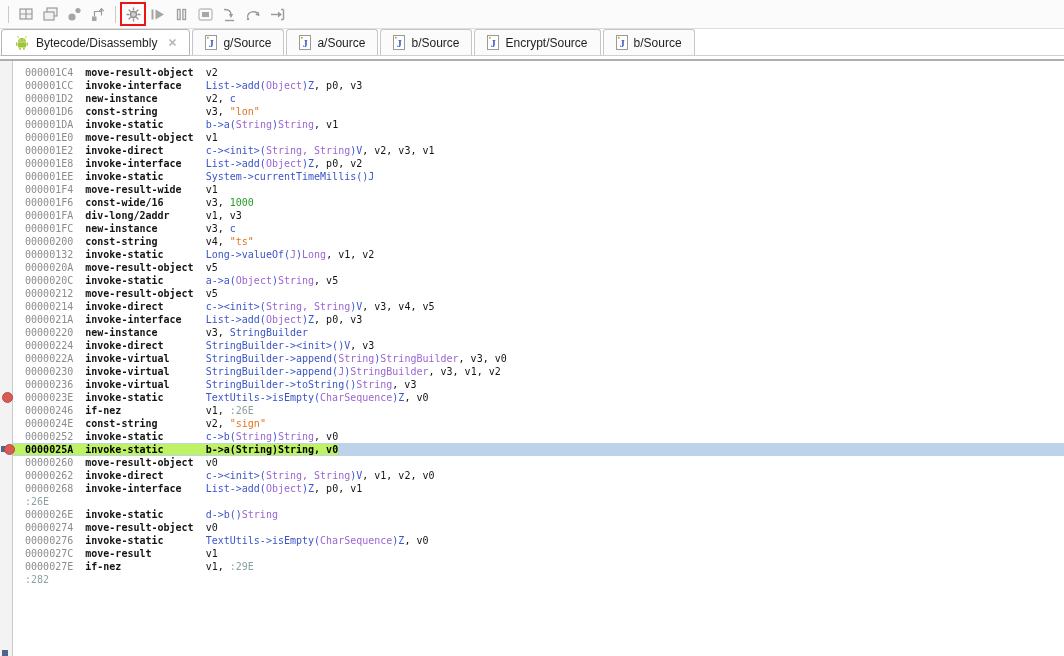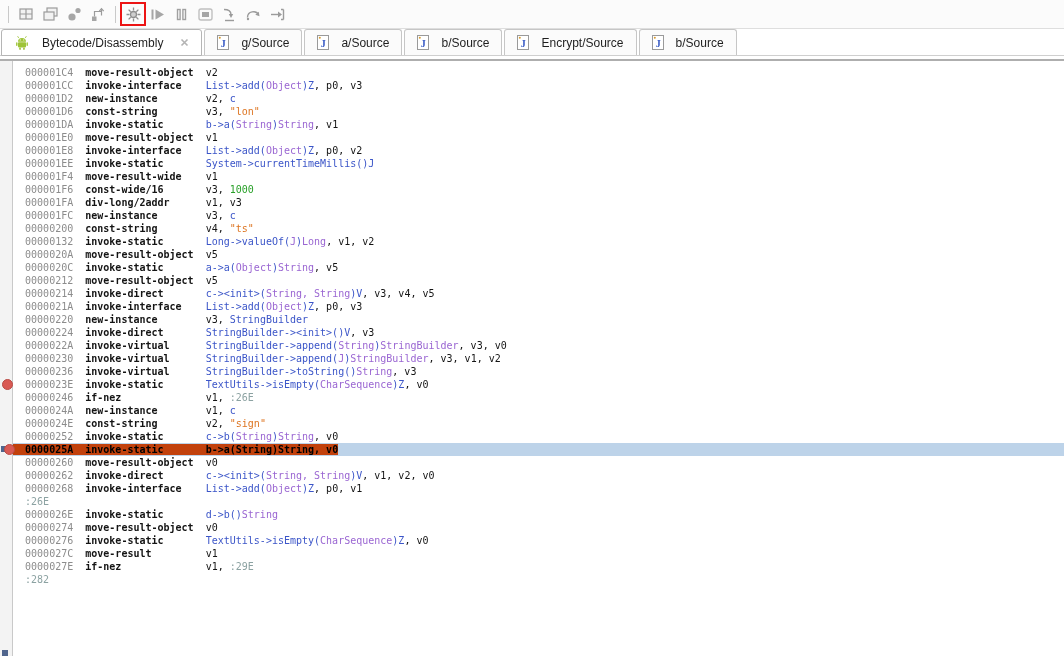--- a/index.html
+++ b/index.html
@@ -12,21 +12,21 @@
   .tbsep{width:1px;height:17px;background:#c9c9c9;margin:0 5px;flex:0 0 auto;}
   .tbicon{width:18px;height:18px;margin:0 3px;display:flex;align-items:center;
           justify-content:center;position:relative;flex:0 0 auto;}
   .tbicon svg{display:block}
   .anno{position:absolute;left:-4px;top:-3px;right:-4px;bottom:-3px;
         border:2px solid #ec1414;pointer-events:none;}
 
   
   .tabstrip{height:26px;display:flex;align-items:stretch;background:#fff;
             border-bottom:1px solid #cfcfcf;padding-left:1px;position:relative;}
-  .tab{display:flex;align-items:center;gap:12px;padding:0 12px;font-size:12px;
+  .tab{display:flex;align-items:center;gap:6px;padding:0 12px;font-size:12px;
        color:#1e1e1e;border:1px solid #c6c6c6;border-bottom:none;
        border-radius:3px 3px 0 0;margin-right:2px;background:#fbfbfb;
        position:relative;white-space:nowrap;}
   .tab.active{background:#fff;z-index:3;margin-bottom:-1px;
               border-bottom:1px solid #fff;border-color:#b5b5b5;}
   .tab-close{margin-left:5px;display:flex;align-items:center;}
   .editor-top{height:3px;background:#fff;border-bottom:2px solid #aeaeae;}
 
   
   .content{position:relative;height:595px;background:#fff;overflow:hidden;}
@@ -38,21 +38,21 @@
   .line{display:inline;}
   .addr{color:#8c8c8c}
   .mn{color:#141414;font-weight:bold}
   .tok-pl{color:#141414}
   .tok-id{color:#3b55c8}
   .tok-ty{color:#9a66d2}
   .tok-str{color:#dd7420}
   .tok-num{color:#28a028}
   .tok-lbl{color:#8ca2a2}
   .row.sel{background:#bdd3e9;}
-  .row.sel .line{background:#c2410c;text-align:center;}
+  .row.sel .line{background:#bef264;text-align:center;}
   .row.sel .line span{color:#000;font-weight:bold;}
   .bp-dot{position:absolute;left:-11px;top:1px;width:9px;height:9px;border-radius:50%;
           background:#d95a54;border:1px solid #b94b45;}
   .row.sel .bp-dot{left:-9px;}
   .pos-marker{position:absolute;left:-12px;top:3px;width:6px;height:6px;background:#50658d;}
   .gutter-marker{position:absolute;left:2px;top:589px;width:6px;height:6px;background:#50658d;}
 </style>
 </head>
 <body>
 
@@ -212,41 +212,41 @@
   <div class="editor-top"></div>
   <div class="content">
     <div class="gutter"></div>
     <div class="code" id="code">
         <div class="row"><span class="line"><span>  </span><span class="addr">000001C4</span><span>  </span><span class="mn">move-result-object  </span><span class="tok-pl">v2</span></span></div>
         <div class="row"><span class="line"><span>  </span><span class="addr">000001CC</span><span>  </span><span class="mn">invoke-interface    </span><span class="tok-id">List-&gt;add(</span><span class="tok-ty">Object</span><span class="tok-id">)Z</span><span class="tok-pl">, p0, v3</span></span></div>
         <div class="row"><span class="line"><span>  </span><span class="addr">000001D2</span><span>  </span><span class="mn">new-instance        </span><span class="tok-pl">v2, </span><span class="tok-id">c</span></span></div>
         <div class="row"><span class="line"><span>  </span><span class="addr">000001D6</span><span>  </span><span class="mn">const-string        </span><span class="tok-pl">v3, </span><span class="tok-str">"lon"</span></span></div>
         <div class="row"><span class="line"><span>  </span><span class="addr">000001DA</span><span>  </span><span class="mn">invoke-static       </span><span class="tok-id">b-&gt;a(</span><span class="tok-ty">String</span><span class="tok-id">)</span><span class="tok-ty">String</span><span class="tok-pl">, v1</span></span></div>
         <div class="row"><span class="line"><span>  </span><span class="addr">000001E0</span><span>  </span><span class="mn">move-result-object  </span><span class="tok-pl">v1</span></span></div>
+        <div class="row"><span class="line"><span>  </span><span class="addr">000001E2</span><span>  </span><span class="mn">invoke-direct       </span><span class="tok-id">c-&gt;&lt;init&gt;(</span><span class="tok-ty">String, String</span><span class="tok-id">)V</span><span class="tok-pl">, v2, v3, v1</span></span></div>
         <div class="row"><span class="line"><span>  </span><span class="addr">000001E8</span><span>  </span><span class="mn">invoke-interface    </span><span class="tok-id">List-&gt;add(</span><span class="tok-ty">Object</span><span class="tok-id">)Z</span><span class="tok-pl">, p0, v2</span></span></div>
         <div class="row"><span class="line"><span>  </span><span class="addr">000001EE</span><span>  </span><span class="mn">invoke-static       </span><span class="tok-id">System-&gt;currentTimeMillis()J</span></span></div>
         <div class="row"><span class="line"><span>  </span><span class="addr">000001F4</span><span>  </span><span class="mn">move-result-wide    </span><span class="tok-pl">v1</span></span></div>
         <div class="row"><span class="line"><span>  </span><span class="addr">000001F6</span><span>  </span><span class="mn">const-wide/16       </span><span class="tok-pl">v3, </span><span class="tok-num">1000</span></span></div>
         <div class="row"><span class="line"><span>  </span><span class="addr">000001FA</span><span>  </span><span class="mn">div-long/2addr      </span><span class="tok-pl">v1, v3</span></span></div>
         <div class="row"><span class="line"><span>  </span><span class="addr">000001FC</span><span>  </span><span class="mn">new-instance        </span><span class="tok-pl">v3, </span><span class="tok-id">c</span></span></div>
         <div class="row"><span class="line"><span>  </span><span class="addr">00000200</span><span>  </span><span class="mn">const-string        </span><span class="tok-pl">v4, </span><span class="tok-str">"ts"</span></span></div>
         <div class="row"><span class="line"><span>  </span><span class="addr">00000132</span><span>  </span><span class="mn">invoke-static       </span><span class="tok-id">Long-&gt;valueOf(</span><span class="tok-ty">J</span><span class="tok-id">)</span><span class="tok-ty">Long</span><span class="tok-pl">, v1, v2</span></span></div>
         <div class="row"><span class="line"><span>  </span><span class="addr">0000020A</span><span>  </span><span class="mn">move-result-object  </span><span class="tok-pl">v5</span></span></div>
         <div class="row"><span class="line"><span>  </span><span class="addr">0000020C</span><span>  </span><span class="mn">invoke-static       </span><span class="tok-id">a-&gt;a(</span><span class="tok-ty">Object</span><span class="tok-id">)</span><span class="tok-ty">String</span><span class="tok-pl">, v5</span></span></div>
         <div class="row"><span class="line"><span>  </span><span class="addr">00000212</span><span>  </span><span class="mn">move-result-object  </span><span class="tok-pl">v5</span></span></div>
         <div class="row"><span class="line"><span>  </span><span class="addr">00000214</span><span>  </span><span class="mn">invoke-direct       </span><span class="tok-id">c-&gt;&lt;init&gt;(</span><span class="tok-ty">String, String</span><span class="tok-id">)V</span><span class="tok-pl">, v3, v4, v5</span></span></div>
         <div class="row"><span class="line"><span>  </span><span class="addr">0000021A</span><span>  </span><span class="mn">invoke-interface    </span><span class="tok-id">List-&gt;add(</span><span class="tok-ty">Object</span><span class="tok-id">)Z</span><span class="tok-pl">, p0, v3</span></span></div>
         <div class="row"><span class="line"><span>  </span><span class="addr">00000220</span><span>  </span><span class="mn">new-instance        </span><span class="tok-pl">v3, </span><span class="tok-id">StringBuilder</span></span></div>
         <div class="row"><span class="line"><span>  </span><span class="addr">00000224</span><span>  </span><span class="mn">invoke-direct       </span><span class="tok-id">StringBuilder-&gt;&lt;init&gt;()V</span><span class="tok-pl">, v3</span></span></div>
         <div class="row"><span class="line"><span>  </span><span class="addr">0000022A</span><span>  </span><span class="mn">invoke-virtual      </span><span class="tok-id">StringBuilder-&gt;append(</span><span class="tok-ty">String</span><span class="tok-id">)</span><span class="tok-ty">StringBuilder</span><span class="tok-pl">, v3, v0</span></span></div>
         <div class="row"><span class="line"><span>  </span><span class="addr">00000230</span><span>  </span><span class="mn">invoke-virtual      </span><span class="tok-id">StringBuilder-&gt;append(</span><span class="tok-ty">J</span><span class="tok-id">)</span><span class="tok-ty">StringBuilder</span><span class="tok-pl">, v3, v1, v2</span></span></div>
         <div class="row"><span class="line"><span>  </span><span class="addr">00000236</span><span>  </span><span class="mn">invoke-virtual      </span><span class="tok-id">StringBuilder-&gt;toString()</span><span class="tok-ty">String</span><span class="tok-pl">, v3</span></span></div>
         <div class="row"><span class="line"><span>  </span><span class="addr">0000023E</span><span>  </span><span class="mn">invoke-static       </span><span class="tok-id">TextUtils-&gt;isEmpty(</span><span class="tok-ty">CharSequence</span><span class="tok-id">)Z</span><span class="tok-pl">, v0</span></span><span class="bp-dot"></span></div>
         <div class="row"><span class="line"><span>  </span><span class="addr">00000246</span><span>  </span><span class="mn">if-nez              </span><span class="tok-pl">v1, </span><span class="tok-lbl">:26E</span></span></div>
-        <div class="row"><span class="line"><span>  </span><span class="addr">0000024A</span><span>  </span><span class="mn">new-instance        </span><span class="tok-pl">v1, </span><span class="tok-id">c</span></span></div>
         <div class="row"><span class="line"><span>  </span><span class="addr">0000024E</span><span>  </span><span class="mn">const-string        </span><span class="tok-pl">v2, </span><span class="tok-str">"sign"</span></span></div>
         <div class="row"><span class="line"><span>  </span><span class="addr">00000252</span><span>  </span><span class="mn">invoke-static       </span><span class="tok-id">c-&gt;b(</span><span class="tok-ty">String</span><span class="tok-id">)</span><span class="tok-ty">String</span><span class="tok-pl">, v0</span></span></div>
         <div class="row sel"><span class="line"><span>  </span><span class="addr">0000025A</span><span>  </span><span class="mn">invoke-static       </span><span class="tok-id">b-&gt;a(</span><span class="tok-ty">String</span><span class="tok-id">)</span><span class="tok-ty">String</span><span class="tok-pl">, v0</span></span><span class="pos-marker"></span><span class="bp-dot"></span></div>
         <div class="row"><span class="line"><span>  </span><span class="addr">00000260</span><span>  </span><span class="mn">move-result-object  </span><span class="tok-pl">v0</span></span></div>
         <div class="row"><span class="line"><span>  </span><span class="addr">00000262</span><span>  </span><span class="mn">invoke-direct       </span><span class="tok-id">c-&gt;&lt;init&gt;(</span><span class="tok-ty">String, String</span><span class="tok-id">)V</span><span class="tok-pl">, v1, v2, v0</span></span></div>
         <div class="row"><span class="line"><span>  </span><span class="addr">00000268</span><span>  </span><span class="mn">invoke-interface    </span><span class="tok-id">List-&gt;add(</span><span class="tok-ty">Object</span><span class="tok-id">)Z</span><span class="tok-pl">, p0, v1</span></span></div>
         <div class="row"><span class="line"><span class="tok-lbl">  :26E</span></span></div>
         <div class="row"><span class="line"><span>  </span><span class="addr">0000026E</span><span>  </span><span class="mn">invoke-static       </span><span class="tok-id">d-&gt;b()</span><span class="tok-ty">String</span></span></div>
         <div class="row"><span class="line"><span>  </span><span class="addr">00000274</span><span>  </span><span class="mn">move-result-object  </span><span class="tok-pl">v0</span></span></div>
         <div class="row"><span class="line"><span>  </span><span class="addr">00000276</span><span>  </span><span class="mn">invoke-static       </span><span class="tok-id">TextUtils-&gt;isEmpty(</span><span class="tok-ty">CharSequence</span><span class="tok-id">)Z</span><span class="tok-pl">, v0</span></span></div>

